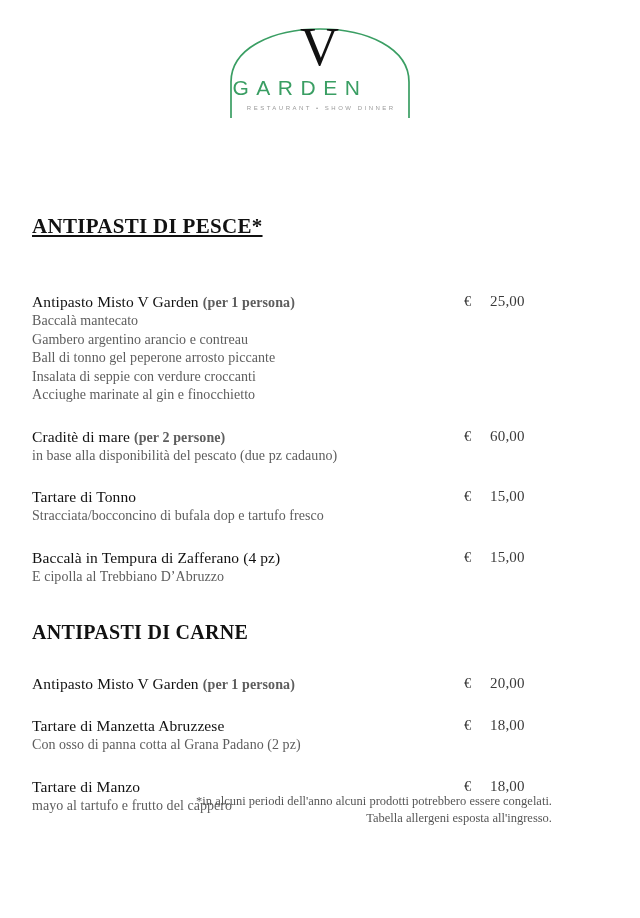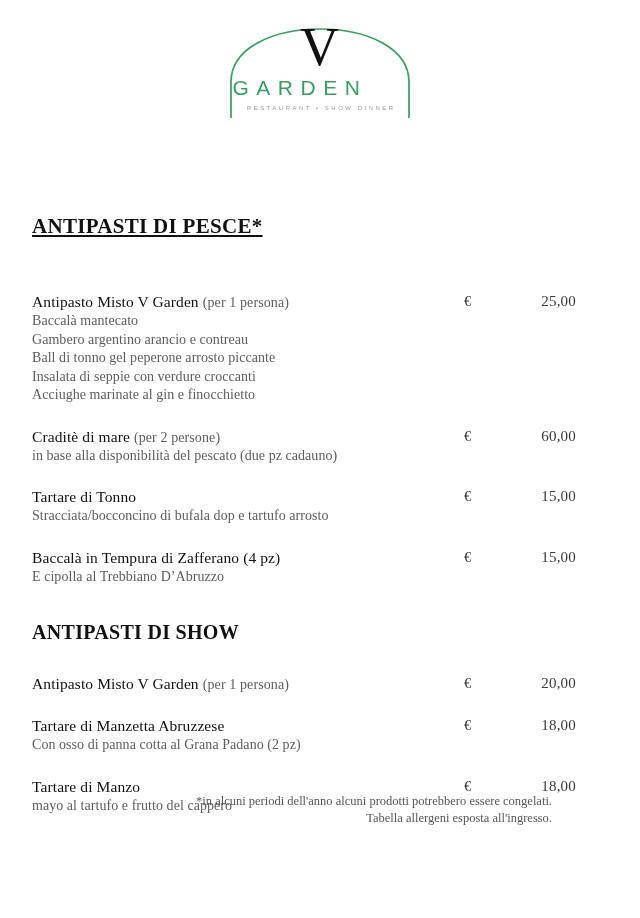--- a/index.html
+++ b/index.html
@@ -118,40 +118,40 @@
   .item-name {
     font-family: "Liberation Serif", "DejaVu Serif", serif;
     font-size: 15.5px;
     font-weight: 400;
     color: #111111;
     letter-spacing: 0.1px;
   }
   .item-qual {
     font-family: "Liberation Serif", "DejaVu Serif", serif;
     font-size: 14px;
-    font-weight: 400;
+    font-weight: 700;
     color: #5d5d5d;
     letter-spacing: 0.1px;
   }
   .item-qual:not(:empty) { margin-left: 4px; }
 
   .price-cur {
     position: absolute;
     left: 432px;
     top: 0;
     font-family: "Liberation Serif", "DejaVu Serif", serif;
     font-size: 14.5px;
     color: #3a3a3a;
   }
   .price-val {
     position: absolute;
     left: 458px;
     top: 0;
     width: 86px;
-    text-align: right;
+    text-align: left;
     font-family: "Liberation Serif", "DejaVu Serif", serif;
     font-size: 15px;
     color: #3a3a3a;
     letter-spacing: 0.2px;
   }
 
   .desc-list { margin: 0; padding: 0; list-style: none; }
   .desc-line {
     font-family: "Liberation Serif", "DejaVu Serif", serif;
     font-size: 14px;
@@ -205,31 +205,31 @@
       </div>
       <div class="item">
         <div class="item-head"><span class="item-name">Craditè di mare</span><span class="item-qual">(per 2 persone)</span><span class="price-cur">€</span><span class="price-val">60,00</span></div>
         <div class="desc-list">
           <div class="desc-line">in base alla disponibilità del pescato (due pz cadauno)</div>
         </div>
       </div>
       <div class="item">
         <div class="item-head"><span class="item-name">Tartare di Tonno</span><span class="item-qual"></span><span class="price-cur">€</span><span class="price-val">15,00</span></div>
         <div class="desc-list">
-          <div class="desc-line">Stracciata/bocconcino di bufala dop e tartufo arrosto</div>
+          <div class="desc-line">Stracciata/bocconcino di bufala dop e tartufo fresco</div>
         </div>
       </div>
       <div class="item">
         <div class="item-head"><span class="item-name">Baccalà in Tempura di Zafferano (4 pz)</span><span class="item-qual"></span><span class="price-cur">€</span><span class="price-val">15,00</span></div>
         <div class="desc-list">
           <div class="desc-line">E cipolla al Trebbiano D’Abruzzo</div>
         </div>
       </div>
       <div class="section-gap-meat-top"></div>
-      <div class="section-title md">ANTIPASTI DI SHOW</div>
+      <div class="section-title md">ANTIPASTI DI CARNE</div>
       <div class="section-gap-meat-bottom"></div>
       <div class="item">
         <div class="item-head"><span class="item-name">Antipasto Misto V Garden</span><span class="item-qual">(per 1 persona)</span><span class="price-cur">€</span><span class="price-val">20,00</span></div>
       </div>
       <div class="item">
         <div class="item-head"><span class="item-name">Tartare di Manzetta Abruzzese</span><span class="item-qual"></span><span class="price-cur">€</span><span class="price-val">18,00</span></div>
         <div class="desc-list">
           <div class="desc-line">Con osso di panna cotta al Grana Padano (2 pz)</div>
         </div>
       </div>

